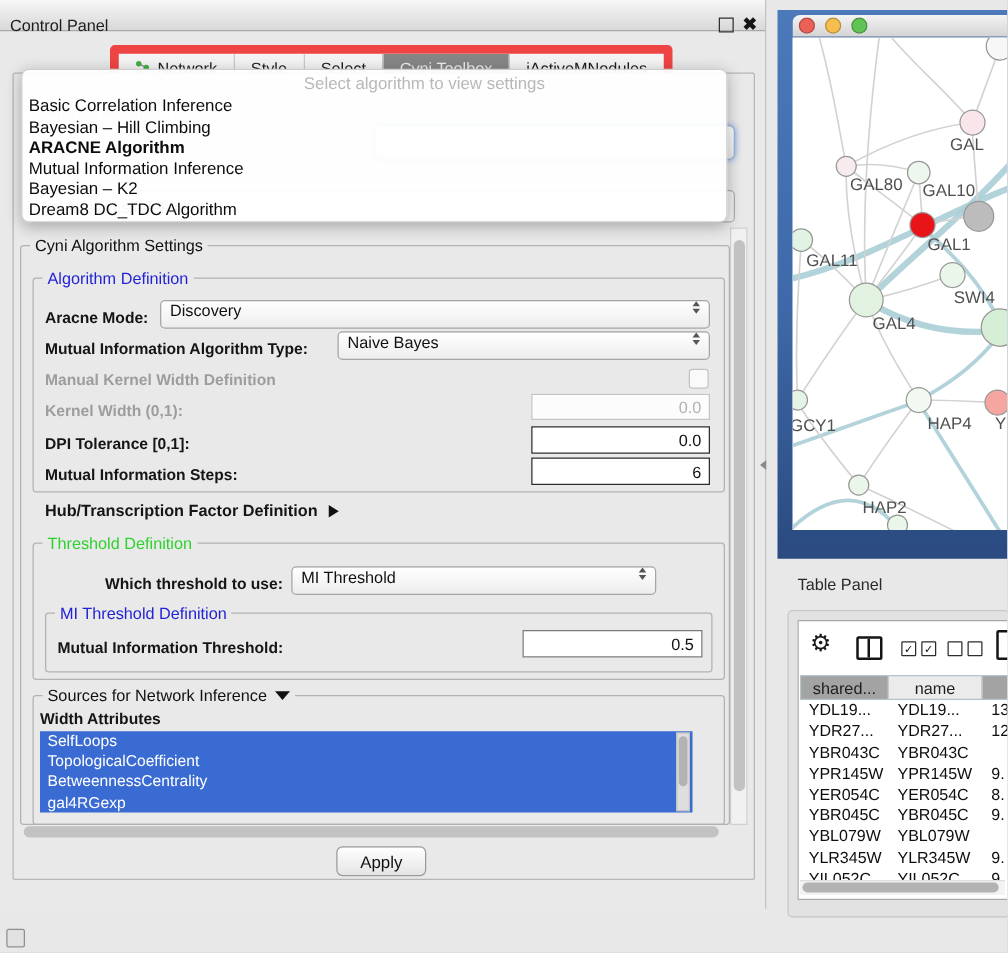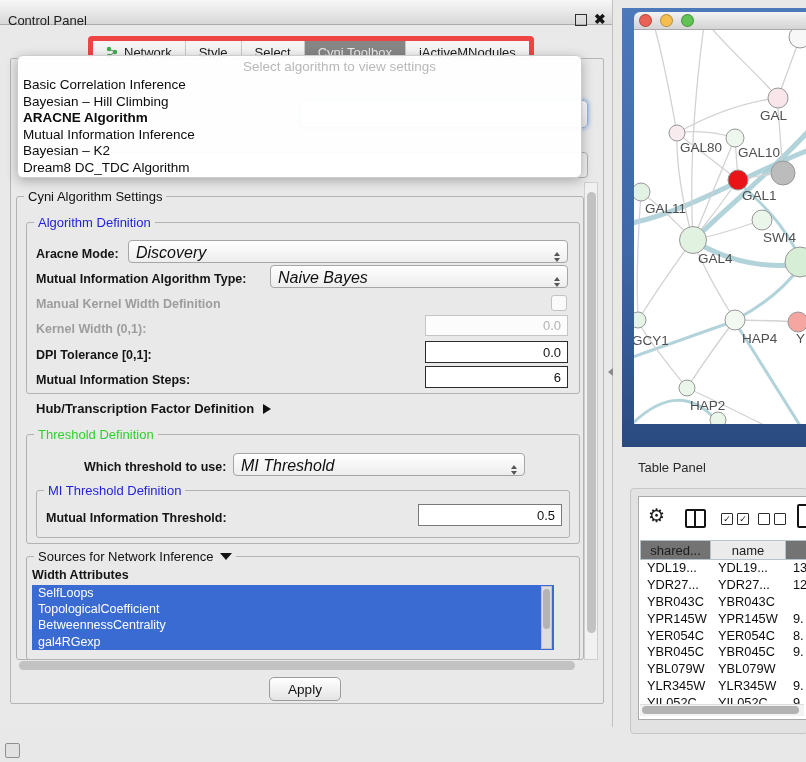--- a/index.html
+++ b/index.html
@@ -9,21 +9,21 @@
 
   
   .cp-win{left:0;top:8;width:612px;height:727px;background:#e9e9e9;border-right:1px solid #c2c2c2;}
   .cp-titlebar{left:0;top:8;width:612px;height:24px;
      background:linear-gradient(#f7f7f7,#d8d8d8);border-bottom:1px solid #ababab;}
   .cp-title{left:8px;top:13px;font-size:13px;color:#1c1c1c;}
   .float-btn{left:575px;top:14px;width:10px;height:10px;border:1.6px solid #2f2f2f;background:transparent;}
   .close-btn{left:594px;top:11px;font-size:14px;font-weight:bold;color:#141414;}
 
   
-  .tabbar{display:inline-flex;border:5px solid #ef4444;border-radius:4px;overflow:hidden;background:#f4f4f4;height:22px;}
+  .tabbar{display:inline-flex;border:7px solid #ef4444;border-radius:4px;overflow:hidden;background:#f4f4f4;height:22px;}
   .tab{display:flex;align-items:center;gap:5px;padding:0 13px;font-size:13px;color:#1d1d1d;border-left:1px solid #c9c9c9;white-space:nowrap;}
   .tab:first-child{border-left:none;}
   .tab.sel{background:#868686;color:#ededed;}
   .top-tabs{left:88px;top:36px;}
   .bottom-tabs{left:148px;top:707px;}
 
   
   .main-panel{left:10px;top:58px;width:592px;height:644px;border:1px solid #b6b6b6;border-radius:2px;background:#e9e9e9;}
 
   
@@ -44,21 +44,21 @@
   
   .grp{position:absolute;border:1px solid #b2b2b2;border-radius:3px;}
   .legend{position:absolute;background:#e9e9e9;padding:0 4px;font-size:13px;white-space:nowrap;color:#111;}
   .legend.blue{color:#2323d6;}
   .legend.green{color:#2ed22e;}
 
   .lbl{position:absolute;font-size:12.5px;font-weight:bold;color:#151515;white-space:nowrap;}
   .lbl.dis{color:#9d9d9d;}
 
   .combo{position:absolute;background:linear-gradient(#ffffff,#ededed);border:1px solid #a6a6a6;border-radius:4px;
-     display:flex;align-items:flex-end;font-size:16px;color:#111;padding:0 7px;box-sizing:border-box;font-style:italic;}
+     display:flex;align-items:flex-start;font-size:13px;color:#111;padding:0 7px;box-sizing:border-box;}
   .combo .val{flex:1;white-space:nowrap;overflow:hidden;}
   .spin{display:flex;flex-direction:column;align-items:center;gap:2px;margin-left:4px;}
   .spin .up{width:0;height:0;border-left:3.5px solid transparent;border-right:3.5px solid transparent;border-bottom:4.5px solid #555;}
   .spin .dn{width:0;height:0;border-left:3.5px solid transparent;border-right:3.5px solid transparent;border-top:4.5px solid #555;}
 
   .field{position:absolute;background:#fff;border:1px solid #2c2c2c;font-size:13px;color:#111;
      display:flex;align-items:center;justify-content:flex-end;padding:0 6px;box-sizing:border-box;}
   .field.dis{border-color:#c5c5c5;color:#b2b2b2;background:#fcfcfc;}
   .field.mid{border-color:#7a7a7a;}
 
@@ -111,21 +111,21 @@
   .cb-pair{display:flex;gap:4px;}
   .cb{width:10px;height:10px;border:1.4px solid #2c2c2c;border-radius:1px;font-size:9px;line-height:10px;text-align:center;color:#141414;}
   .pair-checked{left:721px;top:513px;}
   .pair-unchecked{left:758px;top:513px;}
   .doc-icon{left:797px;top:504px;width:15px;height:20px;border:2px solid #141414;border-radius:2px;background:#fff;}
 
   .tbl-header{left:640px;top:540px;display:grid;grid-template-columns:71px 75px 60px;height:20px;}
   .th{border:1px solid #b6c4ca;border-left:none;background:#ebebeb;font-size:13px;color:#1d1d1d;
       display:flex;align-items:center;justify-content:center;overflow:hidden;white-space:nowrap;}
   .th:first-child{border-left:1px solid #b6c4ca;}
-  .th.hl{background:#737373;}
+  .th.hl{background:#a3a3a3;}
   .tbl-rows{left:640px;top:560px;width:206px;}
   .tr{display:grid;grid-template-columns:71px 75px 60px;height:16.9px;}
   .td{font-size:12.8px;color:#0e0e0e;padding-left:7px;white-space:nowrap;overflow:hidden;line-height:16.9px;}
   .tp-hsb{left:640px;top:704px;width:164px;height:11px;background:#f3f3f3;border-top:1px solid #ddd;}
   .tp-hsb .thumb{position:absolute;left:2px;top:1px;width:157px;height:8px;border-radius:4px;background:#b3b3b3;}
 
   .net-tab-icon{width:13px;height:13px;}
 </style>
 </head>
 <body>

